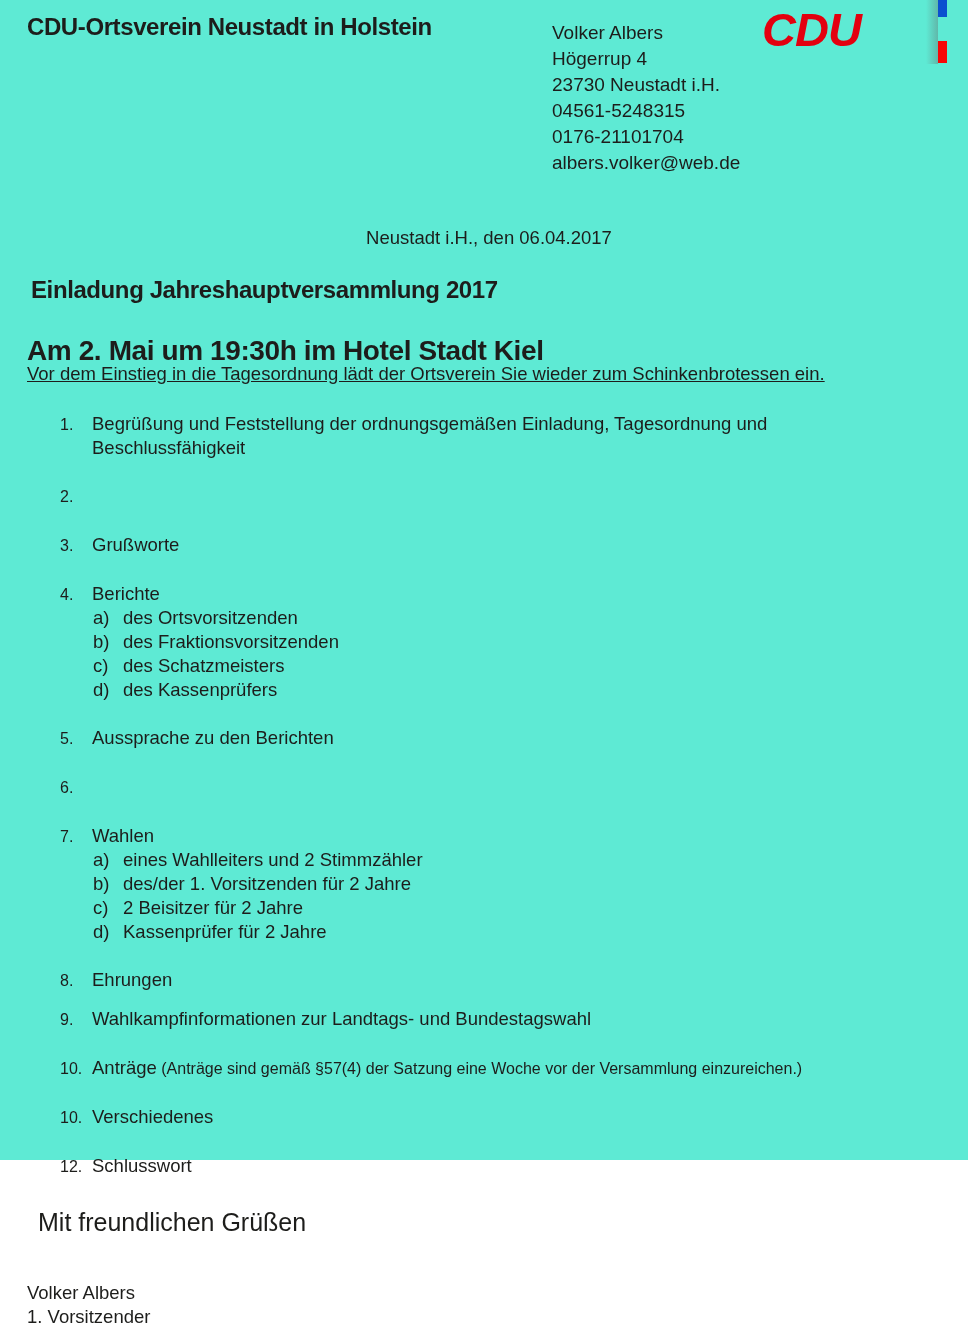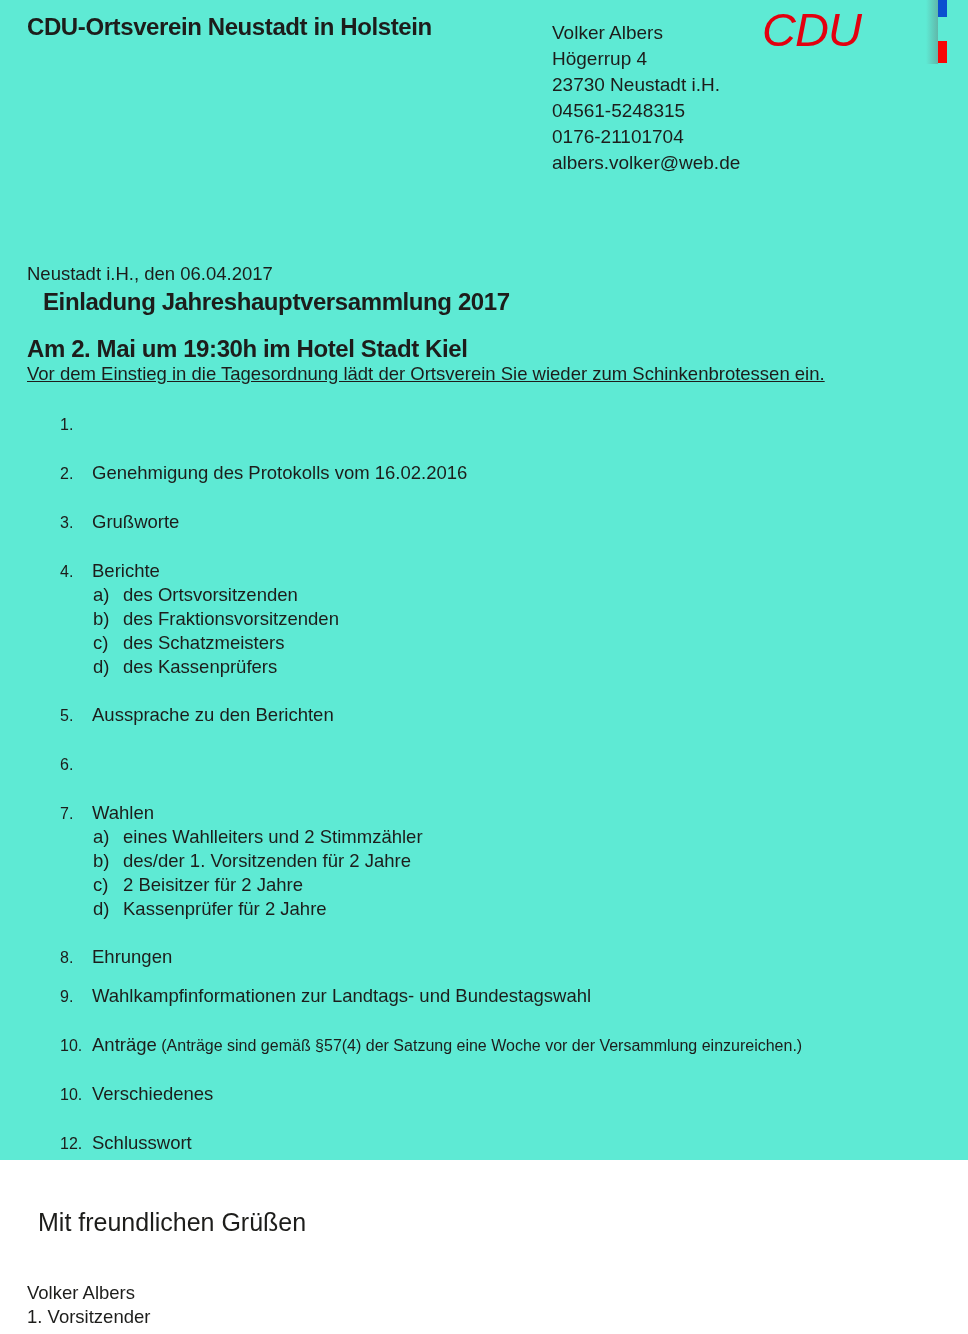--- a/index.html
+++ b/index.html
@@ -17,43 +17,43 @@
     position:absolute;left:27px;top:13px;
     font-size:24px;font-weight:bold;letter-spacing:-0.4px;white-space:nowrap;
   }
   .contact-block{
     position:absolute;left:552px;top:20px;
     font-size:19px;line-height:26px;
   }
   .contact-line{white-space:nowrap;}
   .cdu-logo{
     position:absolute;left:762px;top:6px;
-    font-size:47px;line-height:48px;font-weight:normal;font-style:italic;
+    font-size:47px;line-height:48px;font-weight:bold;font-style:italic;
     letter-spacing:-1px;white-space:nowrap;
   }
   
   .edge-flag-shadow{
     position:absolute;left:926px;top:0;width:12px;height:64px;
     background:linear-gradient(to right, rgba(100,100,100,0), rgba(100,100,100,0.38));
   }
   .edge-flag-blue{position:absolute;left:938px;top:0;width:9px;height:17px;}
   .edge-flag-red{position:absolute;left:938px;top:41px;width:9px;height:22px;}
 
   
   .date-line{
     position:absolute;left:27px;right:48px;top:226px;
-    text-align:left;font-size:18.5px;line-height:24px;white-space:nowrap;margin-top:36px;
+    text-align:center;font-size:18.5px;line-height:24px;white-space:nowrap;
   }
   .main-title{
-    position:absolute;left:27px;top:272px;margin:16px;
+    position:absolute;left:27px;top:272px;margin:4px;
     font-size:24px;font-weight:bold;letter-spacing:-0.4px;white-space:nowrap;
   }
   .event-title{
     position:absolute;left:27px;top:335px;margin:0;
-    font-size:24px;font-weight:bold;letter-spacing:-0.4px;white-space:nowrap;
+    font-size:28px;font-weight:bold;letter-spacing:-0.4px;white-space:nowrap;
   }
   .intro-text{
     position:absolute;left:27px;top:362px;margin:0;
     font-size:18.5px;line-height:24px;white-space:nowrap;text-decoration:underline;
   }
 
   
   .agenda-list{position:absolute;left:27px;top:412px;width:893px;}
   .agenda-item{display:flex;margin-top:24px;}
   .agenda-item:first-child{margin-top:0;}
@@ -103,24 +103,24 @@
 
   <h1 class="main-title">Einladung Jahreshauptversammlung 2017</h1>
 
   <h2 class="event-title">Am 2. Mai um 19:30h im Hotel Stadt Kiel</h2>
 
   <p class="intro-text">Vor dem Einstieg in die Tagesordnung lädt der Ortsverein Sie wieder zum Schinkenbrotessen ein.</p>
 
   <div class="agenda-list">
       <div class="agenda-item">
         <span class="agenda-num">1.</span>
+        <div class="agenda-body"><span>Begrüßung und Feststellung der ordnungsgemäßen Einladung, Tagesordnung und Beschlussfähigkeit</span></div>
       </div>
       <div class="agenda-item">
         <span class="agenda-num">2.</span>
-        <div class="agenda-body"><span>Genehmigung des Protokolls vom 16.02.2016</span></div>
       </div>
       <div class="agenda-item">
         <span class="agenda-num">3.</span>
         <div class="agenda-body"><span>Grußworte</span></div>
       </div>
       <div class="agenda-item">
         <span class="agenda-num">4.</span>
         <div class="agenda-body"><span>Berichte</span><div class="agenda-sub">
             <span class="agenda-sub-letter">a)</span>
             <span>des Ortsvorsitzenden</span>

